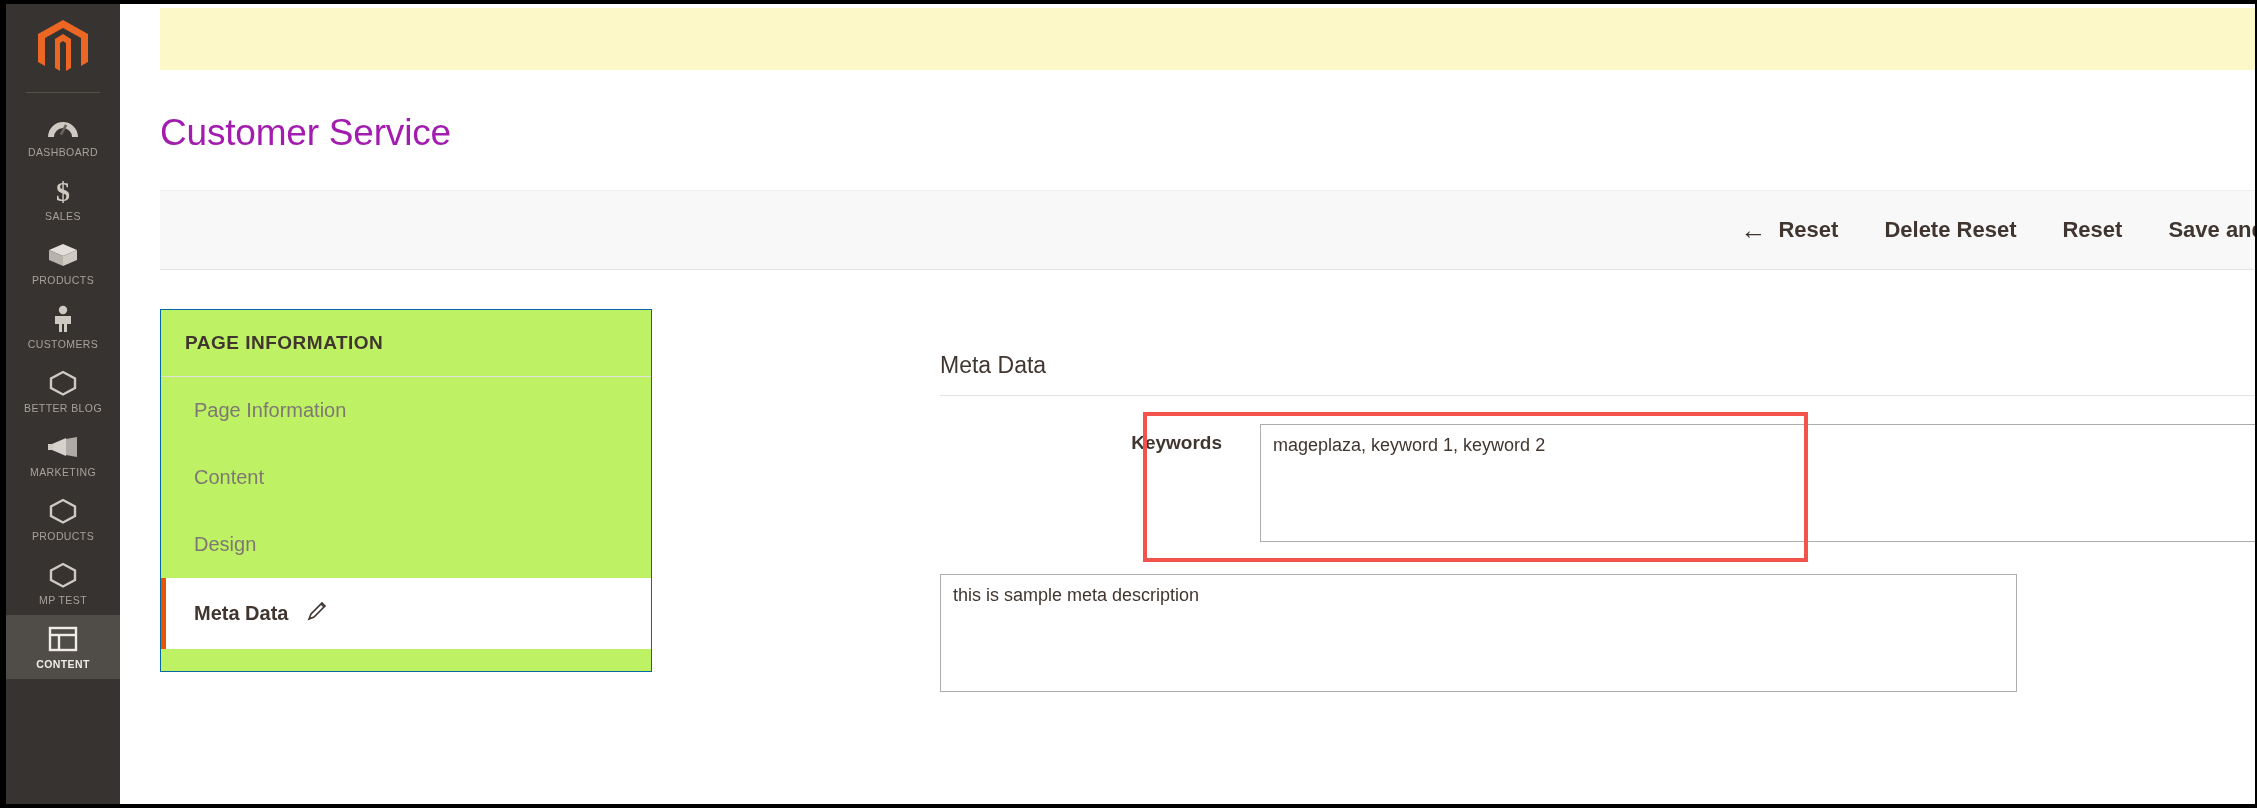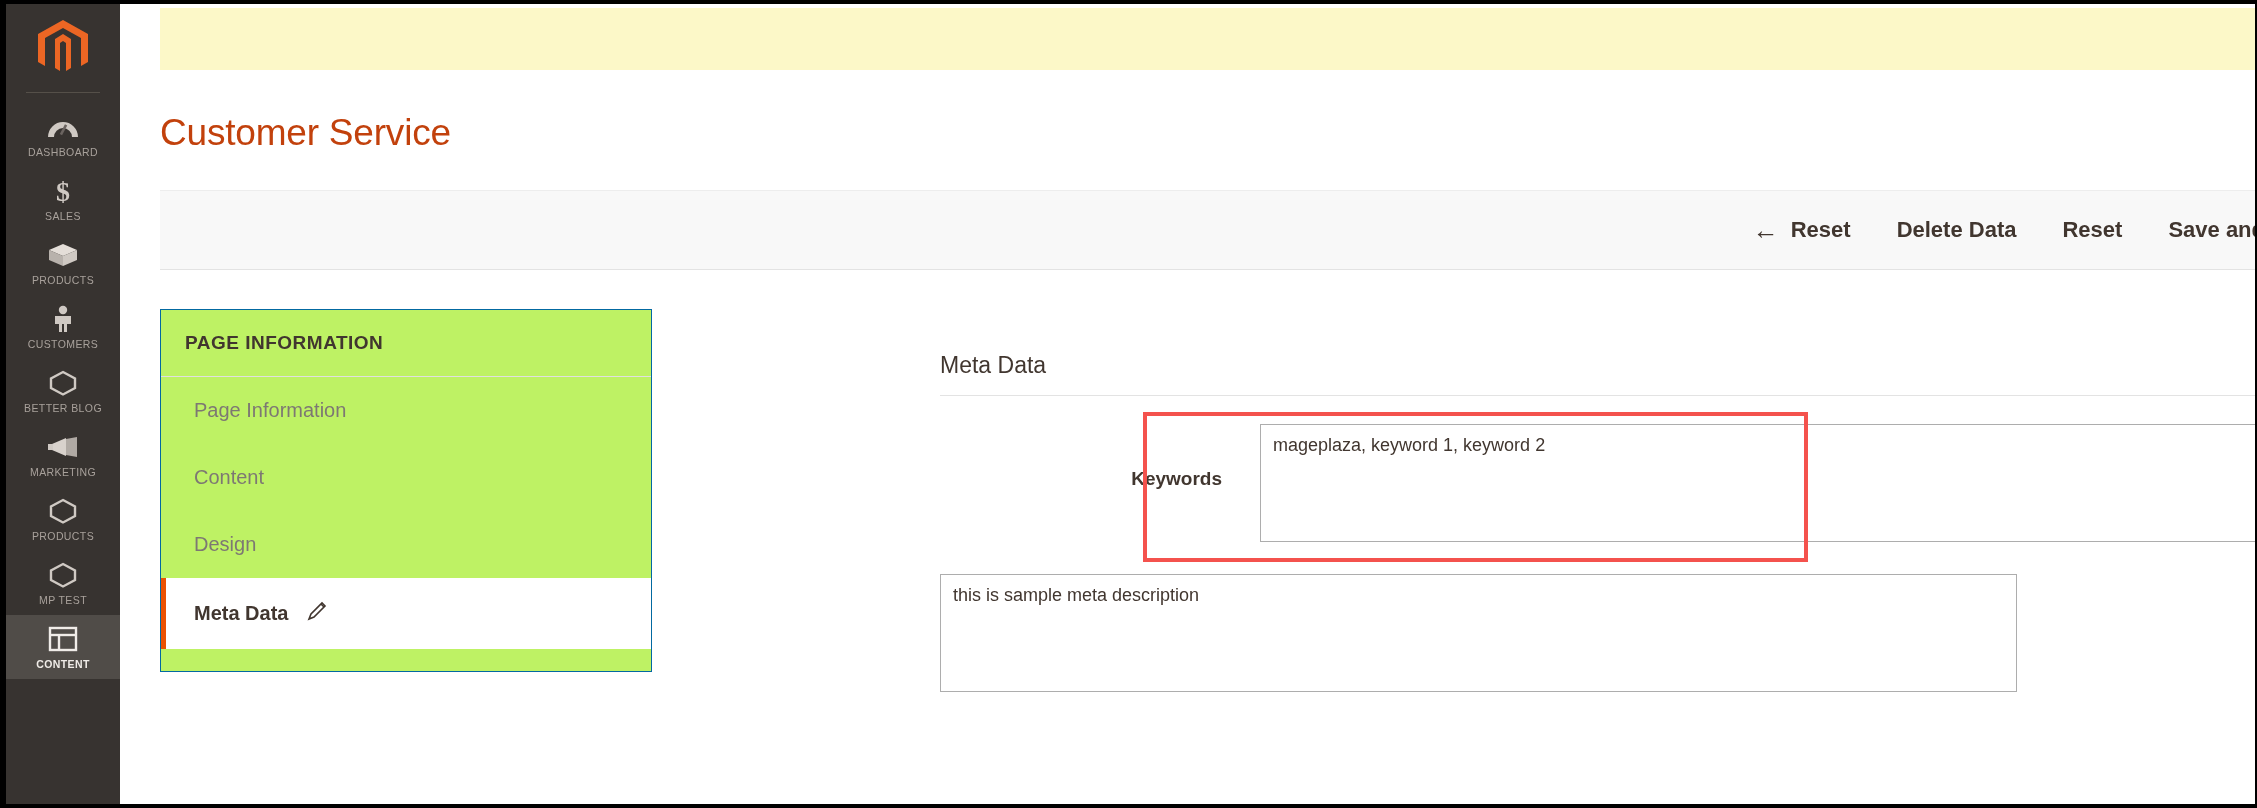--- a/index.html
+++ b/index.html
@@ -64,21 +64,21 @@
     position: absolute;
     left: 40px; top: 4px;
     width: 2095px; height: 62px;
     background: #fcf8c8;
   }
   .page-title {
     position: absolute;
     left: 40px; top: 108px;
     font-size: 37px;
     font-weight: normal;
-    color: #c2410c;
+    color: #a21caf;
     letter-spacing: -0.2px;
   }
   .toolbar {
     position: absolute;
     left: 40px; top: 186px;
     width: 2095px; height: 80px;
     background: #f8f8f8;
     border-top: 1px solid #ededed;
     border-bottom: 1px solid #e3e3e3;
     display: flex;
@@ -161,21 +161,20 @@
     margin-top: 28px;
   }
   .field-label {
     width: 320px;
     text-align: right;
     padding-right: 38px;
     padding-top: 8px;
     font-size: 19px;
     font-weight: bold;
     color: #41362f;
-    margin-top: 36px;
   }
   .ta {
     width: 1077px;
     height: 118px;
     border: 1px solid #adadad;
     background: #fff;
     font-size: 18px;
     color: #41362f;
     padding: 8px 12px;
     resize: none;
@@ -306,21 +305,21 @@
     <div class="notice-bar"></div>
 
     <h1 class="page-title">Customer Service</h1>
 
     <div class="toolbar">
       <div class="tb-btn back">
         <span class="arrow-left">←</span>
         <span>Reset</span>
       </div>
       <div class="tb-btn">
-        <span>Delete Data</span>
+        <span>Delete Reset</span>
       </div>
       <div class="tb-btn">
         <span>Reset</span>
       </div>
       <div class="tb-btn">
         <span>Save and</span>
       </div>
     </div>
 
     <div class="left-panel">

